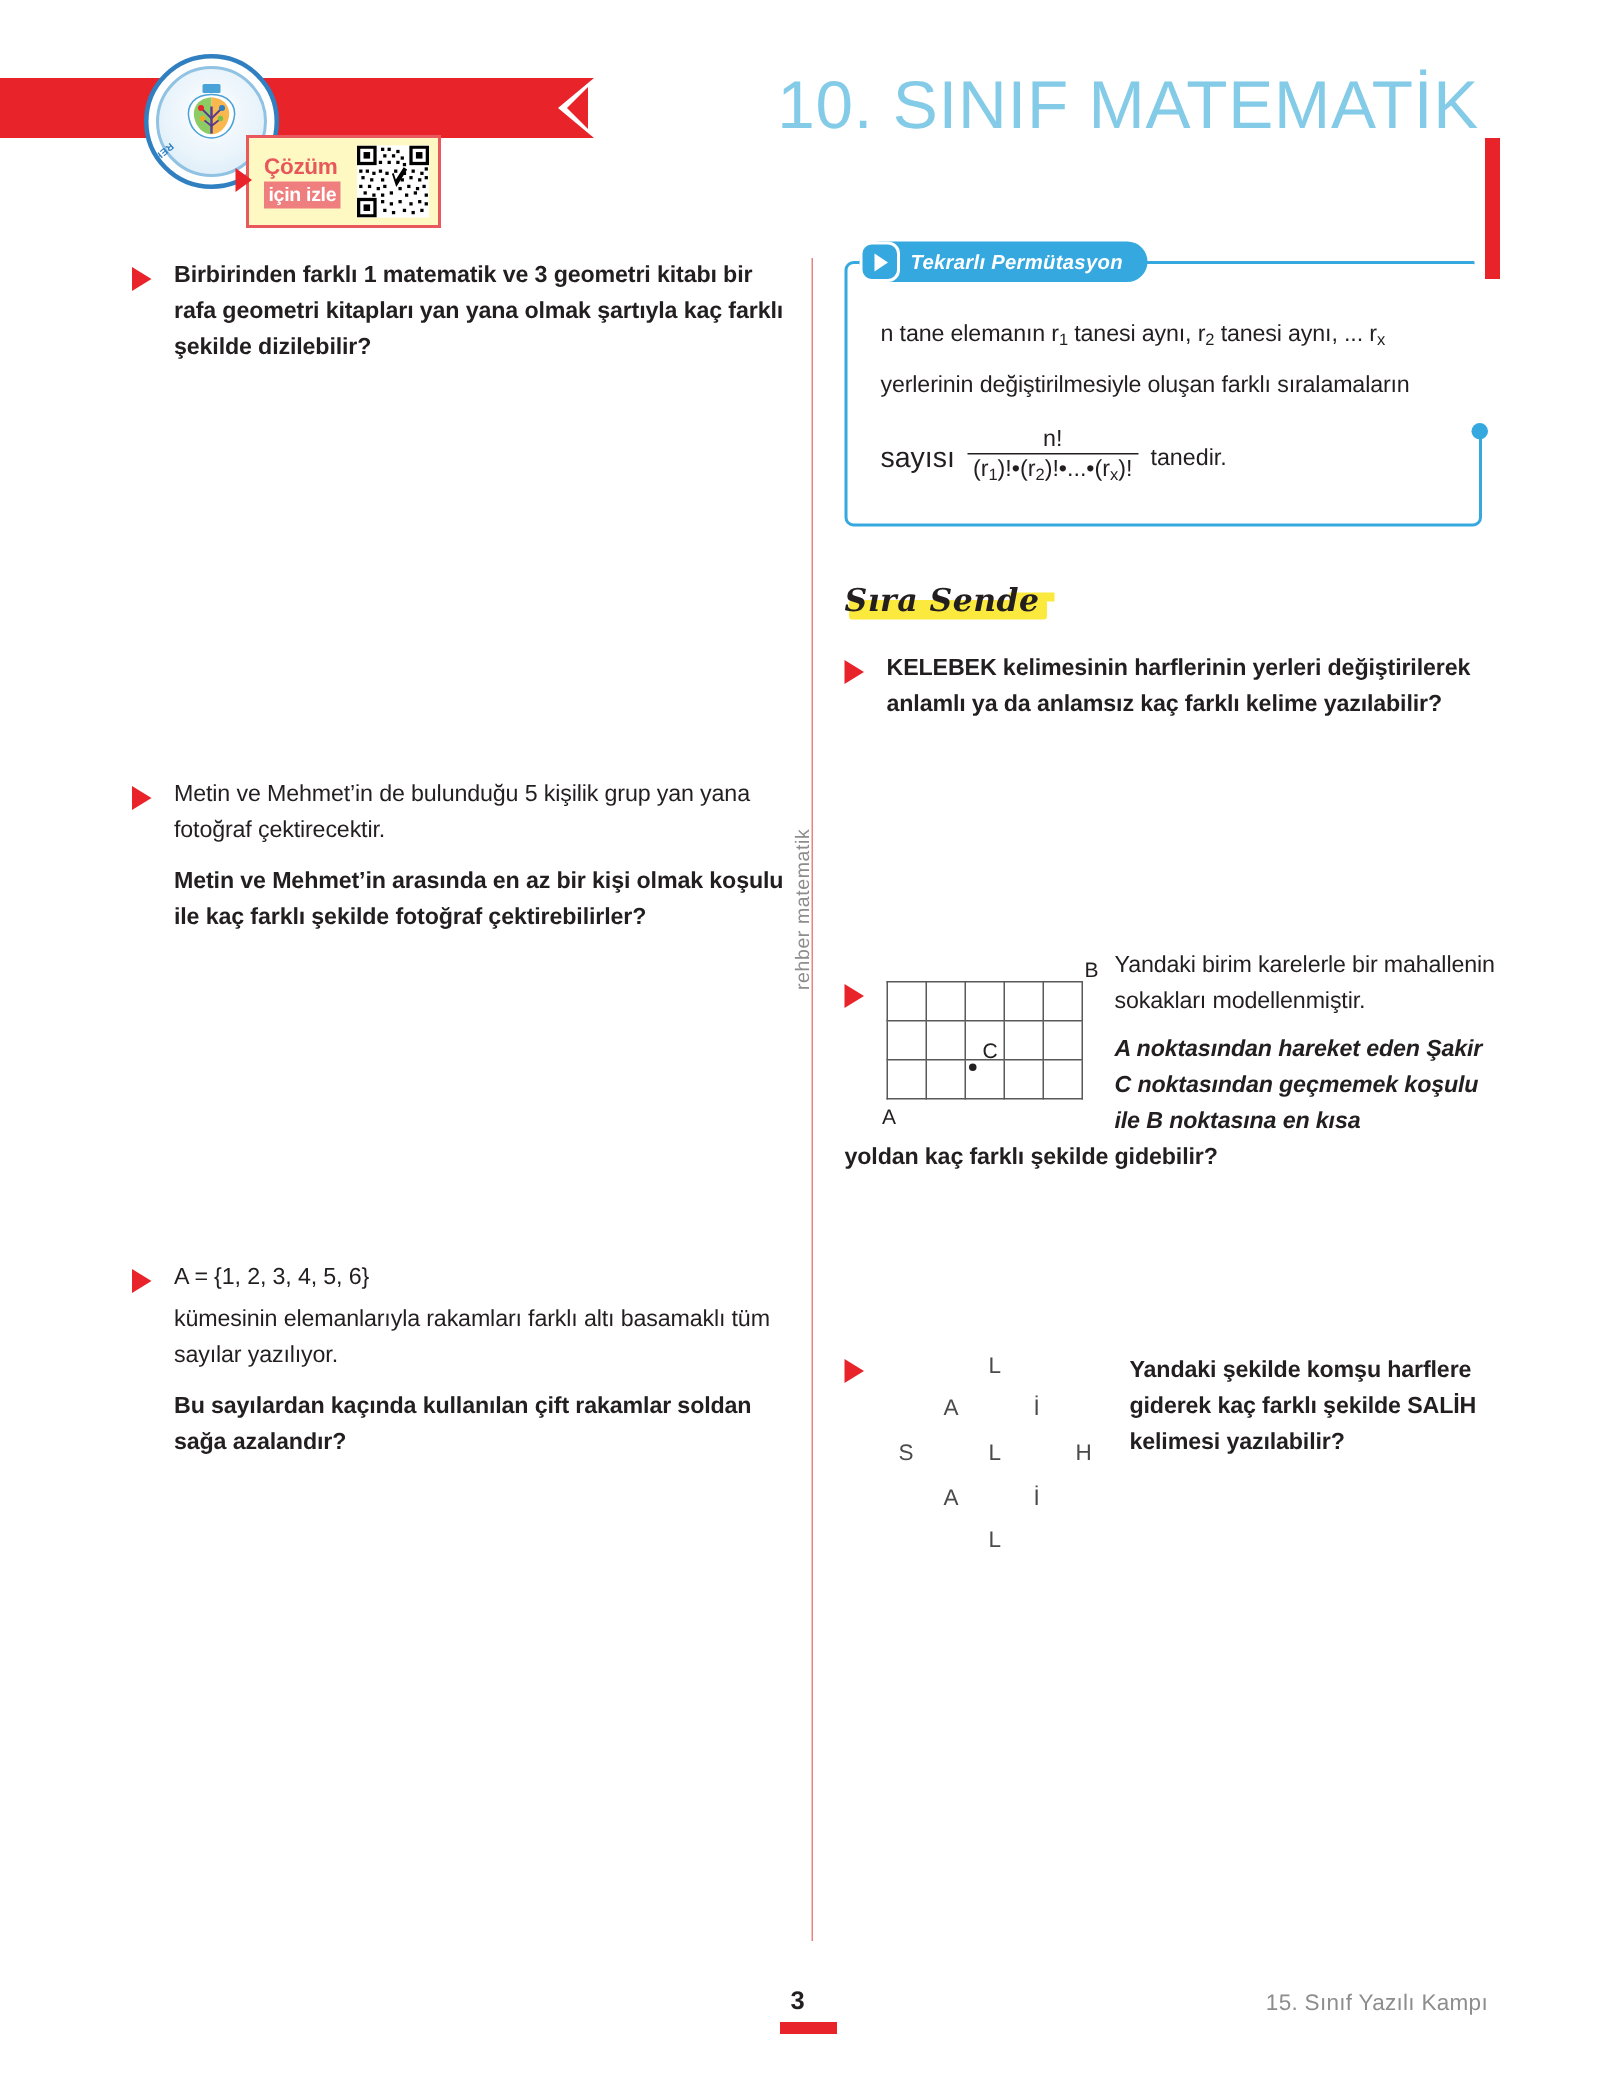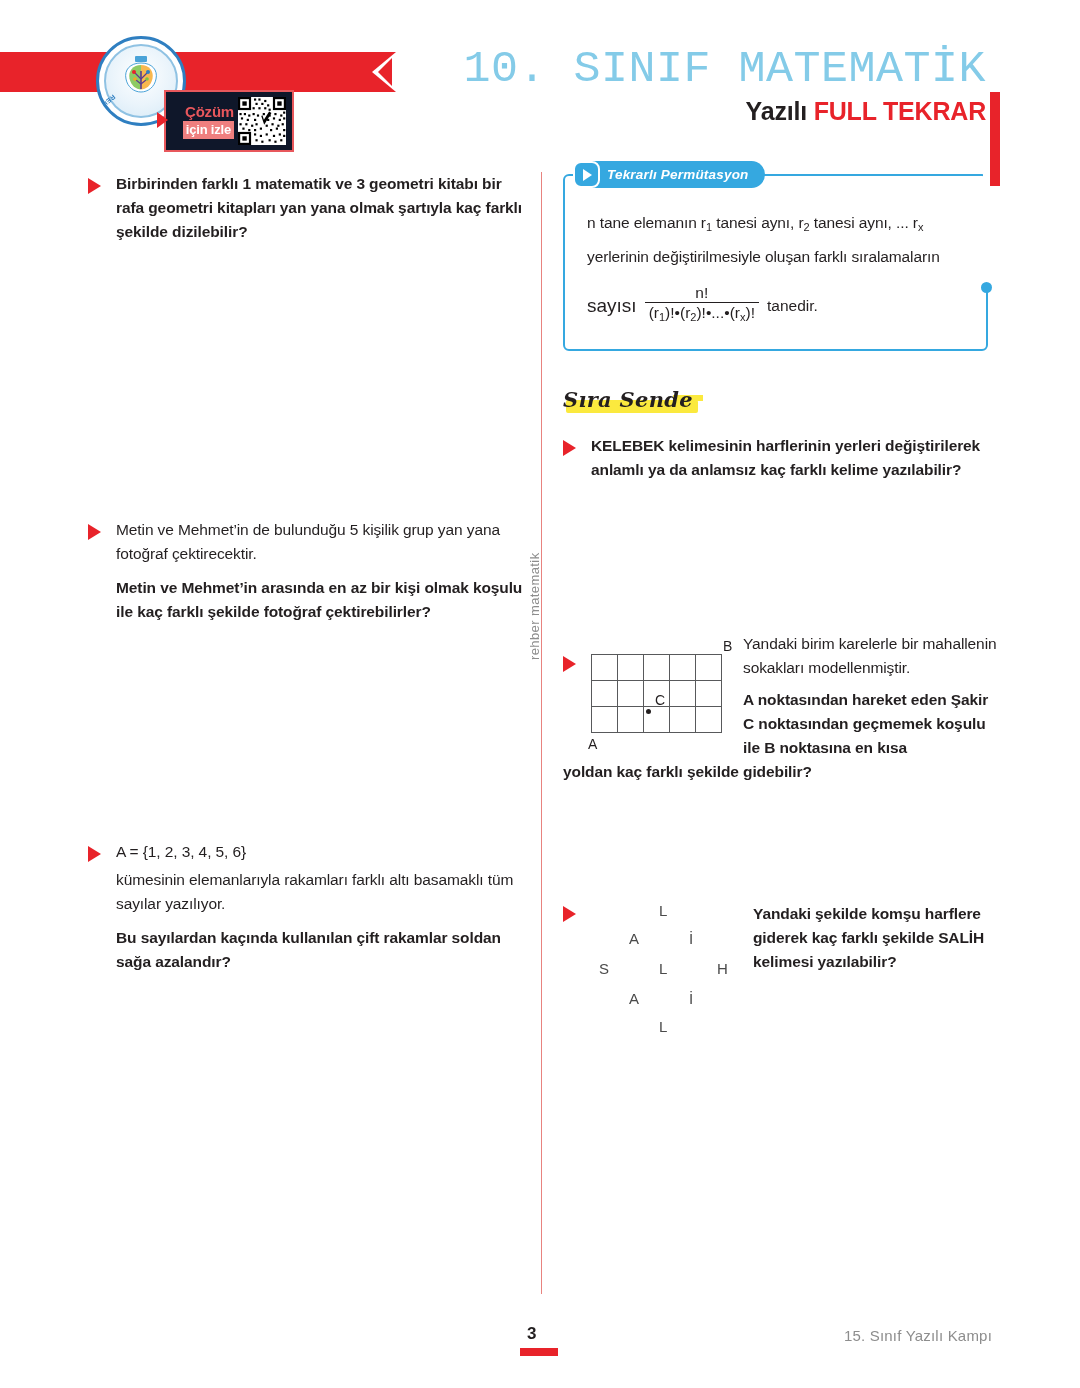--- a/index.html
+++ b/index.html
@@ -58,22 +58,22 @@
   .logo-text span {
     position: absolute; left: 50%; top: 50%;
     transform-origin: 0 0;
     white-space: pre;
   }
 
   .qrbox {
     position: absolute; left: 164px; top: 90px;
     width: 130px; height: 62px;
     border: 2px solid #e8585c;
-    background: #0f172a;
-    display: flex; align-items: center; text-align: right;
+    background: #fef9c3;
+    display: flex; align-items: center;
   }
   .qr-tri {
     position: absolute; left: -9px; top: 20px;
     width: 0; height: 0;
     border-left: 11px solid #e8232a;
     border-top: 8px solid transparent;
     border-bottom: 8px solid transparent;
   }
   .qr-label { margin-left: 10px; width: 58px; }
   .qr-label .l1 {
@@ -91,21 +91,20 @@
   }
 
   .title-wrap {
     position: absolute; left: 410px; top: 44px; width: 600px;
     text-align: right;
   }
   .title-main {
     font-size: 45px; line-height: 52px; color: #84cbe8;
     font-weight: normal; letter-spacing: .5px;
     padding-right: 24px;
-    font-family: Liberation Mono, monospace;
   }
   .title-sub {
     font-size: 25px; line-height: 30px; font-weight: bold;
     padding-right: 24px; letter-spacing: -.2px;
   }
   .title-sub .yazili { color: #231f20; }
   .title-sub .full { color: #e8232a; }
   .title-rule {
     position: absolute; right: 10px; top: 48px;
     width: 10px; height: 94px; background: #e8232a;
@@ -352,24 +351,20 @@
             <rect x="21" y="29" width="1.5" height="1.5"></rect>
           <rect x="25" y="30" width="1.5" height="1.5"></rect>
             <rect x="29" y="29" width="1.5" height="1.5"></rect>
           <path d="M16 13 l2 6 l5 -8 l-1.6 -1 l-3.6 5.6 l-1 -3 Z"></path>
         </g>
       </svg>
     </div>
 
     <div class="title-wrap">
       <div class="title-main">10. SINIF MATEMATİK</div>
-      <div class="title-sub">
-        <span class="yazili">Yazılı</span>
-        <span class="full">FULL TEKRAR</span>
-      </div>
       <div class="title-rule"></div>
     </div>
   </div>
 
   <div class="divider"></div>
   <div class="divider-label">rehber matematik</div>
 
   <div class="col-left">
 
     <div class="q" style="margin-top:0;">
@@ -464,21 +459,21 @@
                 </tr>
           </tbody>
             </table>
           <span class="lbl-A">A</span>
           <span class="lbl-B">B</span>
           <span class="lbl-C">C</span>
           <span class="dot-C"></span>
         </div>
         <div class="fig-text">
           <p>Yandaki birim karelerle bir mahallenin sokakları modellenmiştir.</p>
-          <p class="b" style="margin-top:8px;">A noktasından hareket eden Şakir C noktasından geçmemek koşulu ile B noktasına en kısa</p>
+          <p class="b" style="margin-top:8px;font-style:italic;">A noktasından hareket eden Şakir C noktasından geçmemek koşulu ile B noktasına en kısa</p>
         </div>
       </div>
       <p class="fig-tail" style="margin-left:-28px;">yoldan kaç farklı şekilde gidebilir?</p>
     </div>
 
     
     <div class="q" style="margin-top:118px;">
       <div class="q-bullet" style="top:4px;"></div>
       <div class="fig-row">
         <div class="letters">

